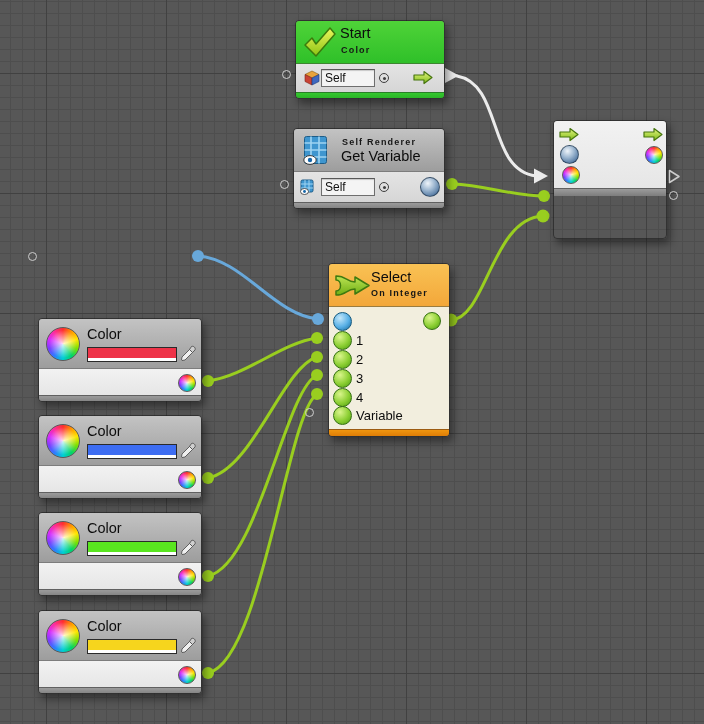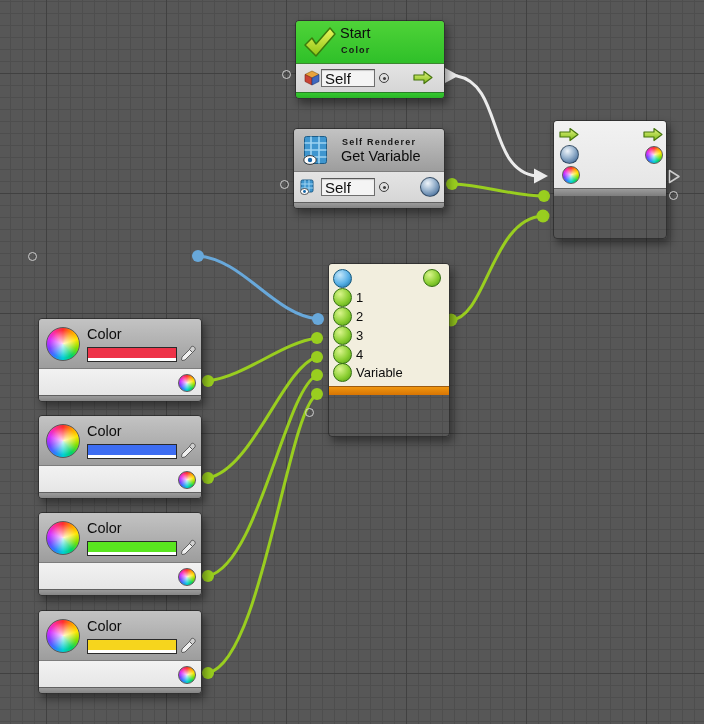--- a/index.html
+++ b/index.html
@@ -28,21 +28,21 @@
   .bdy.cream{background:#f2eede;}
   .ftr{position:relative;border-top:1px solid rgba(40,40,40,.35);}
   .ftr.gray{background:linear-gradient(#9b9b9b,#7d7d7d);}
   .ftr.green{background:linear-gradient(#34c82e,#27ad24);}
   .ftr.orange{background:linear-gradient(#f0960f,#d87504);}
   .title{position:absolute;font-size:14.5px;color:#0c0c0c;white-space:nowrap;}
   .subtitle{position:absolute;font-size:9px;font-weight:bold;letter-spacing:1.2px;color:#161616;white-space:nowrap;}
   .abs{position:absolute;}
   .field{position:absolute;height:18px;box-sizing:border-box;background:#f4f4f4;
          border:1px solid #6e6e6e;border-top-color:#585858;color:#101010;
-         font-family:"Liberation Sans",sans-serif;font-size:15px;padding:8px 3px;
+         font-family:"Liberation Sans",sans-serif;font-size:12px;padding:8px 3px;
          box-shadow:inset 0 1px 1px rgba(0,0,0,.18);outline:none;}
   .ball{position:absolute;border-radius:50%;}
   .ball.green{width:17px;height:17px;border:1px solid #33700e;
     background:radial-gradient(circle at 35% 30%,#daf58c,#8ccf33 55%,#5ca818 88%);}
   .ball.green.sm{width:16px;height:16px;}
   .ball.blue{width:17px;height:17px;border:1px solid #14597f;
     background:radial-gradient(circle at 35% 30%,#c4e7fa,#58b0e6 55%,#2579ad 88%);}
   .ball.orange{width:17px;height:17px;border:1px solid #8f5608;
     background:radial-gradient(circle at 35% 30%,#ffe0ae,#f2a33c 55%,#cf7a10 88%);}
   .ball.sphere{border:1px solid rgba(25,45,65,.65);
@@ -159,20 +159,28 @@
       <span class="target" style="left:85px;top:10px"></span>
       <span class="ball sphere" style="left:126px;top:5px;width:18px;height:18px"></span>
     </div>
     <div class="ftr gray" style="height:7px"></div>
   </div>
   <span class="outline-circle" style="left:280px;top:180px"></span>
 
   <span class="outline-circle" style="left:28px;top:252px"></span>
 
   <div class="node" style="left:328px;top:263px;width:120px;height:172px">
+    <div class="hdr orange" style="height:42px">
+      <svg class="abs" style="left:5px;top:8px" width="38" height="27" viewBox="0 0 38 27">
+        <path d="M2 4 C 13 4, 12 10, 21 10 L21 5 L35 13.5 L21 22 L21 17 C 12 17, 13 23, 2 23
+                 L2 19 C 8 19, 8 8, 2 8 Z" fill="url(#mergeG)" stroke="#3f7a10" stroke-width="1.5" stroke-linejoin="round"></path>
+      </svg>
+      <div class="title" style="left:42px;top:5px">Select</div>
+      <div class="subtitle" style="left:42px;top:24px">On Integer</div>
+    </div>
     <div class="bdy cream" style="height:122px">
       <span class="ball blue" style="left:4px;top:5px"></span>
       <span class="ball green sm" style="left:94px;top:5px"></span>
       <span class="ball green" style="left:4px;top:24px"></span>
       <span class="rowlabel" style="left:27px;top:26px">1</span>
       <span class="ball green" style="left:4px;top:43px"></span>
       <span class="rowlabel" style="left:27px;top:45px">2</span>
       <span class="ball green" style="left:4px;top:62px"></span>
       <span class="rowlabel" style="left:27px;top:64px">3</span>
       <span class="ball green" style="left:4px;top:81px"></span>

